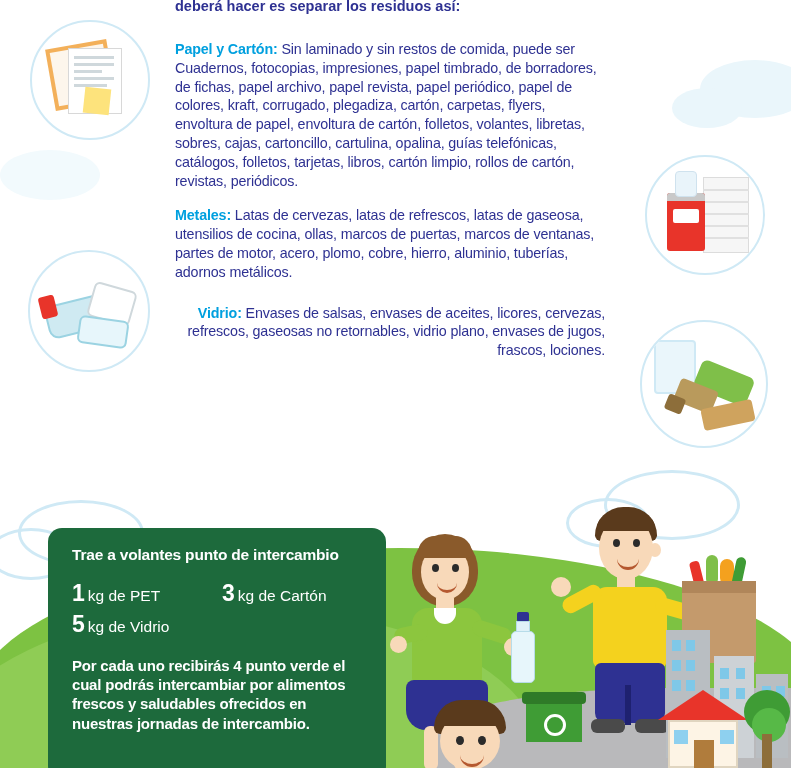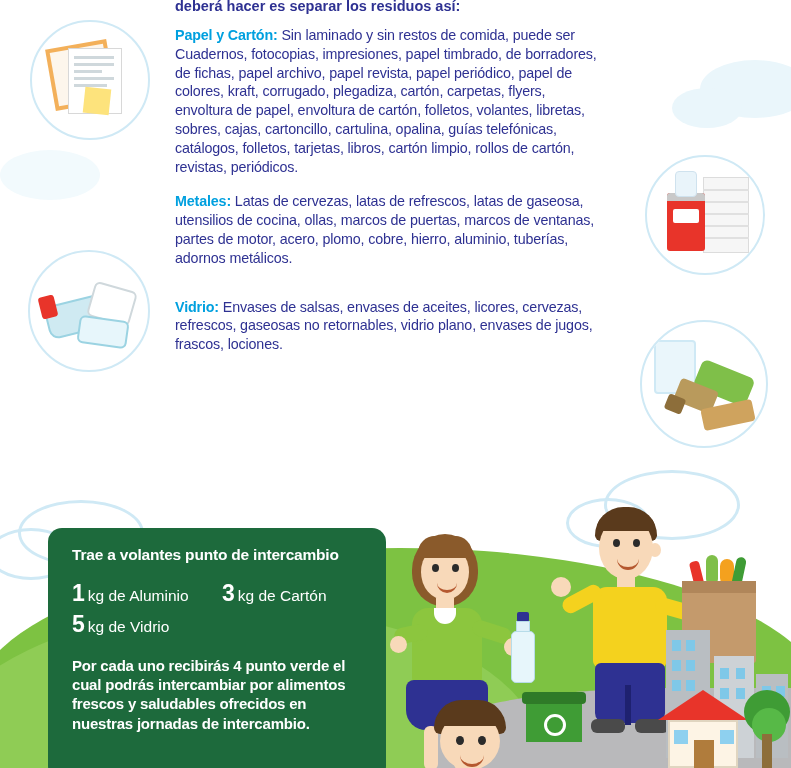--- a/index.html
+++ b/index.html
@@ -224,32 +224,32 @@
     <div class="cloud outline" style="left:-12px; top:528px; width:80px; height:46px;"></div>
     <div class="cloud" style="left:0px; top:150px; width:100px; height:50px; background:#f2fafd;"></div>
   </div>
 
   <div class="ground"></div>
   <div class="ground2"></div>
   <div class="road"></div>
 
   <div class="cut-top">deberá hacer es separar los residuos así:</div>
 
-  <div class="text-col" style="top:26px;">
+  <div class="text-col" style="top:40px;">
 
     <p class="para">
       <span class="cat">Papel y Cartón:</span><span> Sin laminado y sin restos de comida, puede ser Cuadernos, fotocopias, impresiones, papel timbrado, de borradores, de fichas, papel archivo, papel revista, papel periódico, papel de colores, kraft, corrugado, plegadiza, cartón, carpetas, flyers, envoltura de papel, envoltura de cartón, folletos, volantes, libretas, sobres, cajas, cartoncillo, cartulina, opalina, guías telefónicas, catálogos, folletos, tarjetas, libros, cartón limpio, rollos de cartón, revistas, periódicos.</span>
     </p>
 
     <p class="para" style="margin-top:14px;">
       <span class="cat">Metales:</span><span> Latas de cervezas, latas de refrescos, latas de gaseosa, utensilios de cocina, ollas, marcos de puertas, marcos de ventanas, partes de motor, acero, plomo, cobre, hierro, aluminio, tuberías, adornos metálicos.</span>
     </p>
 
 
-    <p class="para" style="margin-top:30px;">
+    <p class="para" style="margin-top:22px;text-align:right;">
       <span class="cat">Vidrio:</span><span> Envases de salsas, envases de aceites, licores, cervezas, refrescos, gaseosas no retornables, vidrio plano, envases de jugos, frascos, lociones.</span>
     </p>
   </div>
 
 
   <div class="badge" id="badge-paper">
     <div class="inner">
       <div style="position:absolute;left:18px;top:22px;width:62px;height:62px;background:#f3b05a;transform:rotate(-10deg);"></div>
       <div style="position:absolute;left:22px;top:26px;width:54px;height:54px;background:#fdf6ec;transform:rotate(-10deg);"></div>
       <div style="position:absolute;left:36px;top:26px;width:54px;height:66px;background:#ffffff;border:1.5px solid #d8d8d8;box-sizing:border-box;"></div>
@@ -293,21 +293,21 @@
       <div style="position:absolute;left:34px;top:62px;width:40px;height:24px;background:#b99a5c;border-radius:4px;transform:rotate(22deg);"></div>
       <div style="position:absolute;left:24px;top:74px;width:18px;height:16px;background:#8d6e3a;border-radius:3px;transform:rotate(22deg);"></div>
       <div style="position:absolute;left:60px;top:82px;width:52px;height:22px;background:#cfa35e;border-radius:4px;transform:rotate(-12deg);"></div>
     </div>
   </div>
 
   <div class="card">
     <div class="card-title">Trae a volantes punto de intercambio</div>
     <div class="items">
       <div class="item">
-        <span class="num">1</span><span>kg de Aluminio</span>
+        <span class="num">1</span><span>kg de PET</span>
       </div>
       <div class="item">
         <span class="num">3</span><span>kg de Cartón</span>
       </div>
       <div class="item">
         <span class="num">5</span><span>kg de Vidrio</span>
       </div>
     </div>
     <div class="card-foot">Por cada uno recibirás 4 punto verde el cual podrás intercambiar por alimentos frescos y saludables ofrecidos en nuestras jornadas de intercambio.</div>
   </div>

